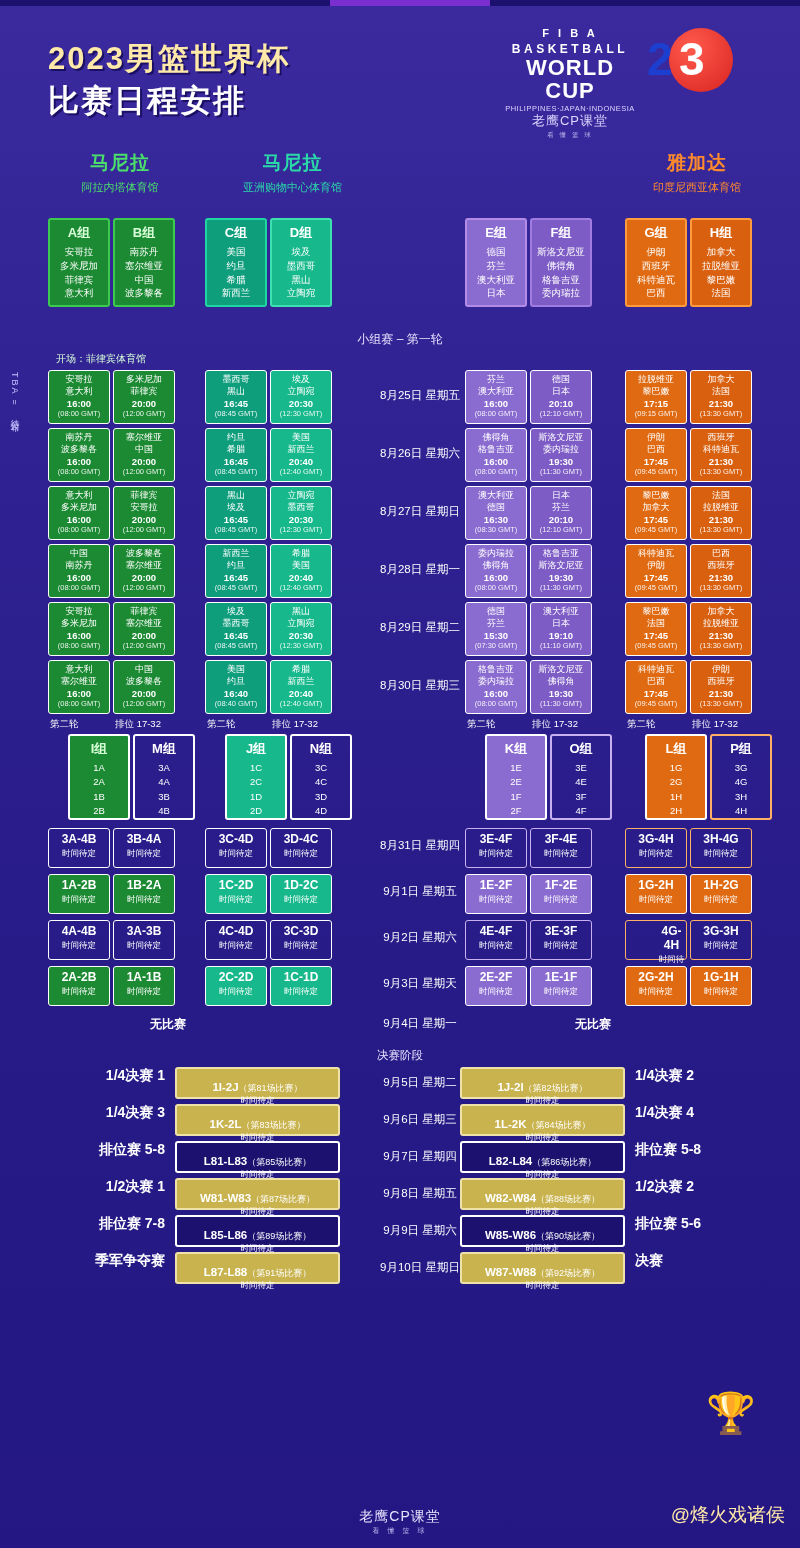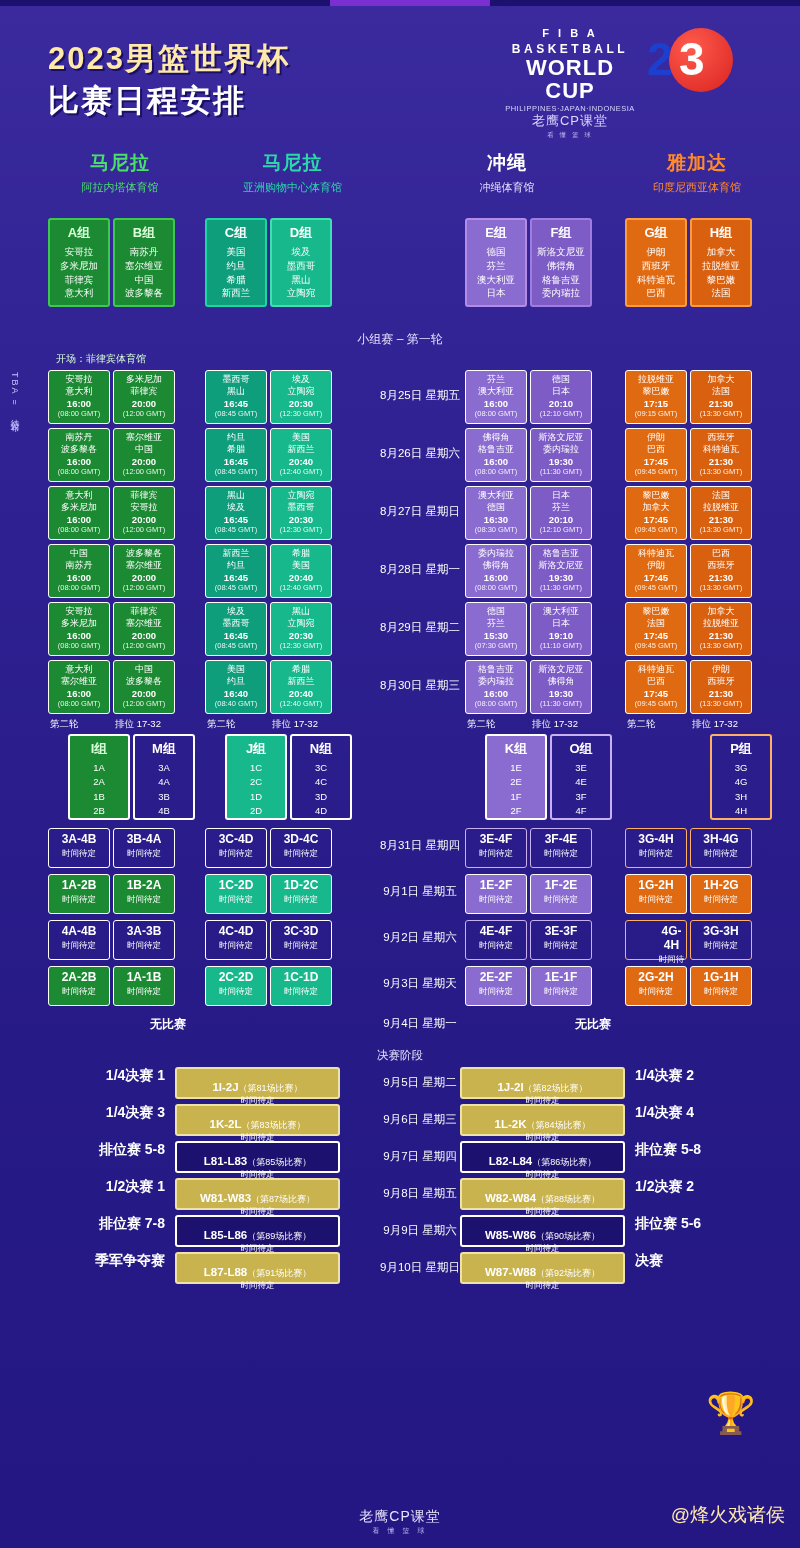--- a/index.html
+++ b/index.html
@@ -143,24 +143,20 @@
 
   <div class="venues">
     <div class="venue v1">
       <div class="city">马尼拉</div>
       <div class="hall">阿拉内塔体育馆</div>
     </div>
     <div class="venue v2">
       <div class="city">马尼拉</div>
       <div class="hall">亚洲购物中心体育馆</div>
     </div>
-    <div class="venue v3">
-      <div class="city">冲绳</div>
-      <div class="hall">冲绳体育馆</div>
-    </div>
     <div class="venue v4">
       <div class="city">雅加达</div>
       <div class="hall">印度尼西亚体育馆</div>
     </div>
   </div>
 
   <div class="groups" id="groups">
       <div class="gbox green" style="left: 48px; top: 0px;">
         <div class="gname">A组</div>
         <div class="team">安哥拉</div>
@@ -579,20 +575,27 @@
         <div class="slot">1F</div>
         <div class="slot">2F</div>
       </div>
       <div class="r2box outline" style="border-color: rgb(201, 176, 240); left: 530px; top: 0px;">
         <div class="gname">O组</div>
         <div class="slot">3E</div>
         <div class="slot">4E</div>
         <div class="slot">3F</div>
         <div class="slot">4F</div>
       </div>
+      <div class="r2box orange" style="left: 625px; top: 0px;">
+        <div class="gname">L组</div>
+        <div class="slot">1G</div>
+        <div class="slot">2G</div>
+        <div class="slot">1H</div>
+        <div class="slot">2H</div>
+      </div>
       <div class="r2box outline" style="border-color: rgb(255, 176, 102); left: 690px; top: 0px;">
         <div class="gname">P组</div>
         <div class="slot">3G</div>
         <div class="slot">4G</div>
         <div class="slot">3H</div>
         <div class="slot">4H</div>
       </div>
     </div>
   <div id="round2">
       <div class="mrow">

